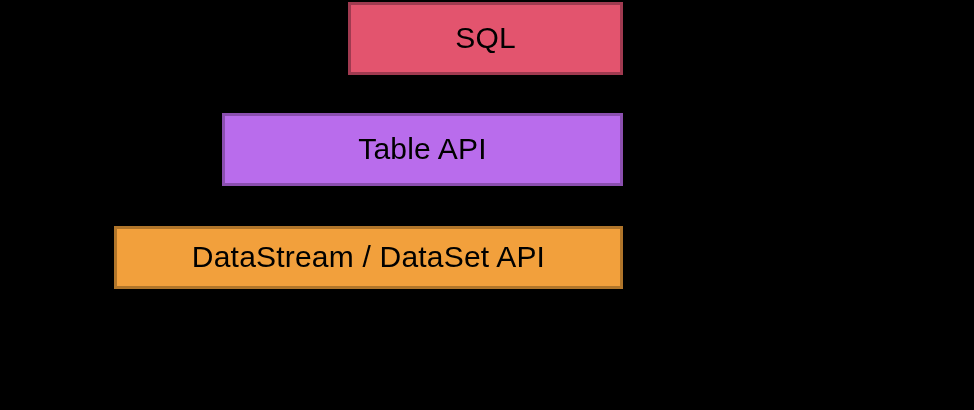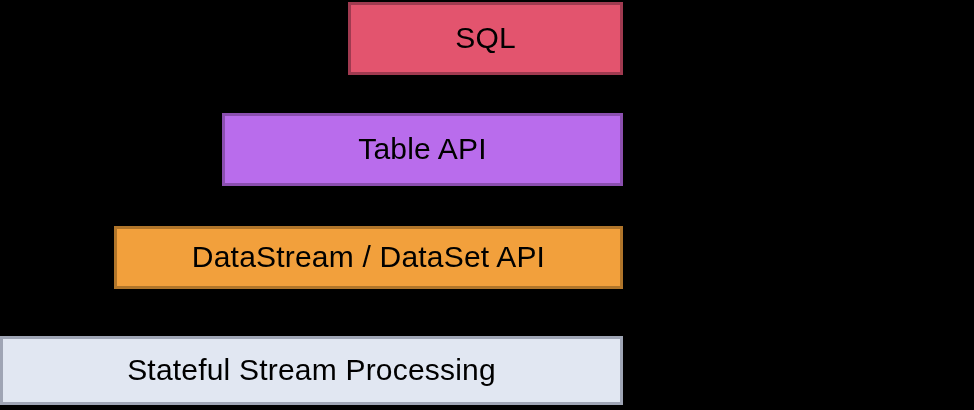--- a/index.html
+++ b/index.html
@@ -86,17 +86,14 @@
   </div>
 
   <div class="layer-box" id="layer-table-api">
     <span class="layer-label">Table API</span>
   </div>
 
   <div class="layer-box" id="layer-datastream">
     <span class="layer-label">DataStream / DataSet API</span>
   </div>
 
-  <div class="layer-box" id="layer-stateful">
-    <span class="layer-label">Stateful Stream Processing</span>
-  </div>
 
 </div>
 
 </body></html>

